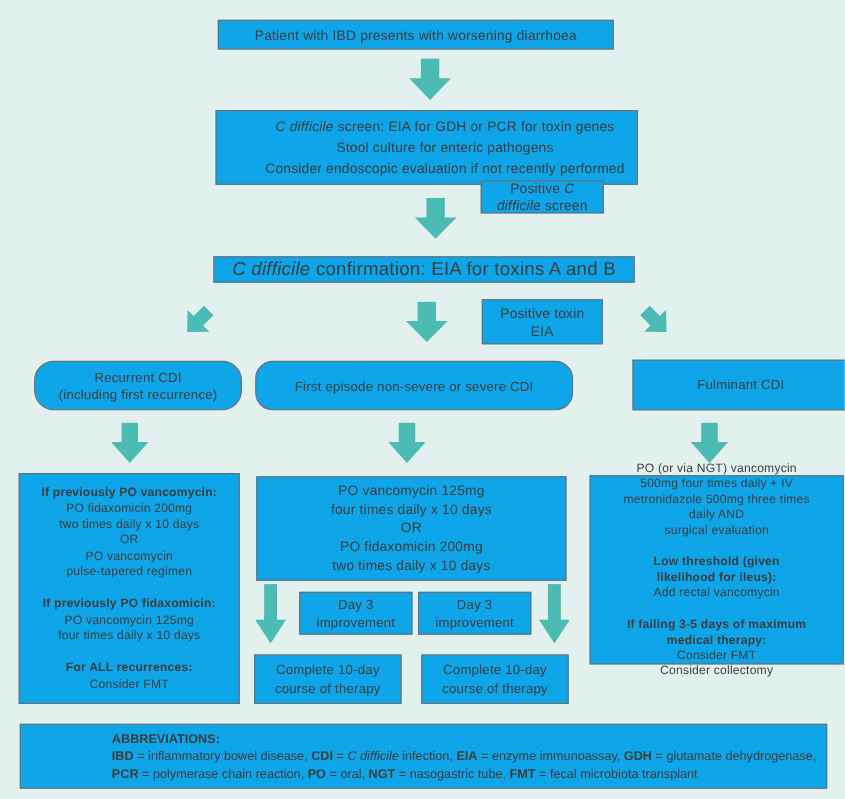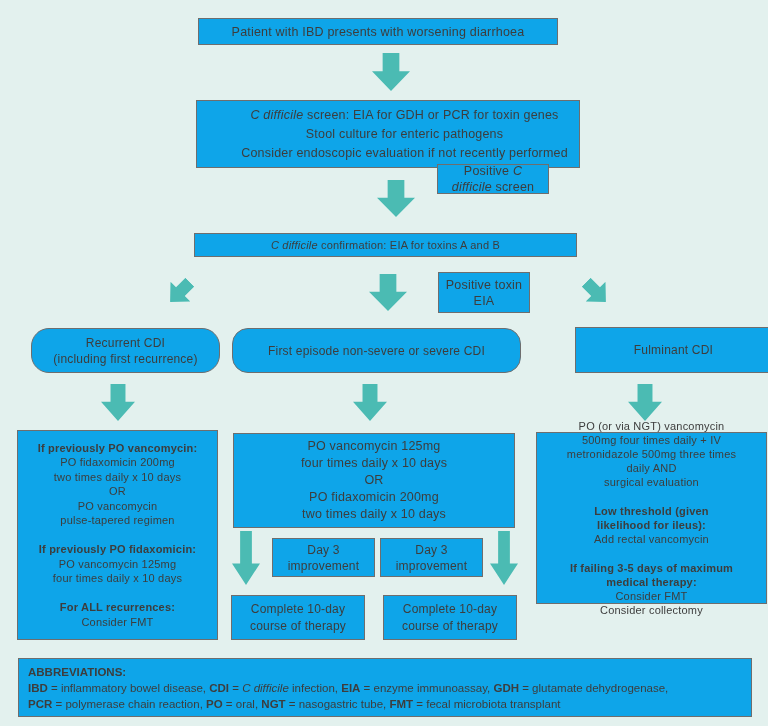--- a/index.html
+++ b/index.html
@@ -38,21 +38,21 @@
     background: var(--arrow);
     clip-path: polygon(28% 0%, 72% 0%, 72% 48%, 100% 48%, 50% 100%, 0% 48%, 28% 48%);
   }
   .arrow.long {
     clip-path: polygon(29% 0%, 71% 0%, 71% 60%, 100% 60%, 50% 100%, 0% 60%, 29% 60%);
   }
   .arrow.diag-left  { transform: rotate(45deg); }
   .arrow.diag-right { transform: rotate(-45deg); }
   .tall { line-height: 14.5px; font-size: 11px; padding: 4px 3px; }
   .abbr {
-    justify-content: flex-start;
+    justify-content: flex-end;
     text-align: left;
     font-size: 11.5px;
     line-height: 16px;
     letter-spacing: 0;
     padding: 6px 9px;
     align-items: center;
   }
 </style>
 </head>
 <body>
@@ -68,27 +68,27 @@
   <div class="box" style="left:196px; top:100px; width:384px; height:68px; font-size:12.5px; line-height:19px;padding-left:39px;">
       <span><span class="i">C difficile</span><span> screen: EIA for GDH or PCR for toxin genes</span><br><span>Stool culture for enteric pathogens</span><br><span>Consider endoscopic evaluation if not recently performed</span></span>
     </div>
 
   <div class="arrow" style="left:377px; top:180px; width:38px; height:37px;"></div>
 
   <div class="box" style="left:437px; top:164px; width:112px; height:30px; font-size:12.5px; line-height:16px;">
       <span><span>Positive </span><span class="i">C</span><br><span class="i">difficile</span><span> screen</span></span>
     </div>
 
-  <div class="box" style="left:194px; top:233px; width:383px; height:24px; font-size:11px;">
+  <div class="box" style="left:194px; top:233px; width:383px; height:24px; font-size:17px;">
       <span><span class="i">C difficile</span><span> confirmation: EIA for toxins A and B</span></span>
     </div>
 
   <div class="arrow diag-left" style="left:166px; top:278px; width:28px; height:28px;"></div>
   <div class="arrow" style="left:369px; top:274px; width:38px; height:37px;"></div>
-  <div class="box" style="left:438px; top:272px; width:92px; height:41px; font-size:12.5px; line-height:16px;">
+  <div class="box" style="left:438px; top:272px; width:110px; height:41px; font-size:12.5px; line-height:16px;">
       <span><span>Positive toxin</span><br><span>EIA</span></span>
     </div>
   <div class="arrow diag-right" style="left:582px; top:278px; width:28px; height:28px;"></div>
 
   <div class="box" style="left:31px; top:328px; width:189px; height:45px;border-radius:18px;">
       <span><span>Recurrent CDI</span><br><span>(including first recurrence)</span></span>
     </div>
   <div class="box" style="left:232px; top:328px; width:289px; height:45px;border-radius:16px;">
       <span><span>First episode non-severe or severe CDI</span></span>
     </div>

